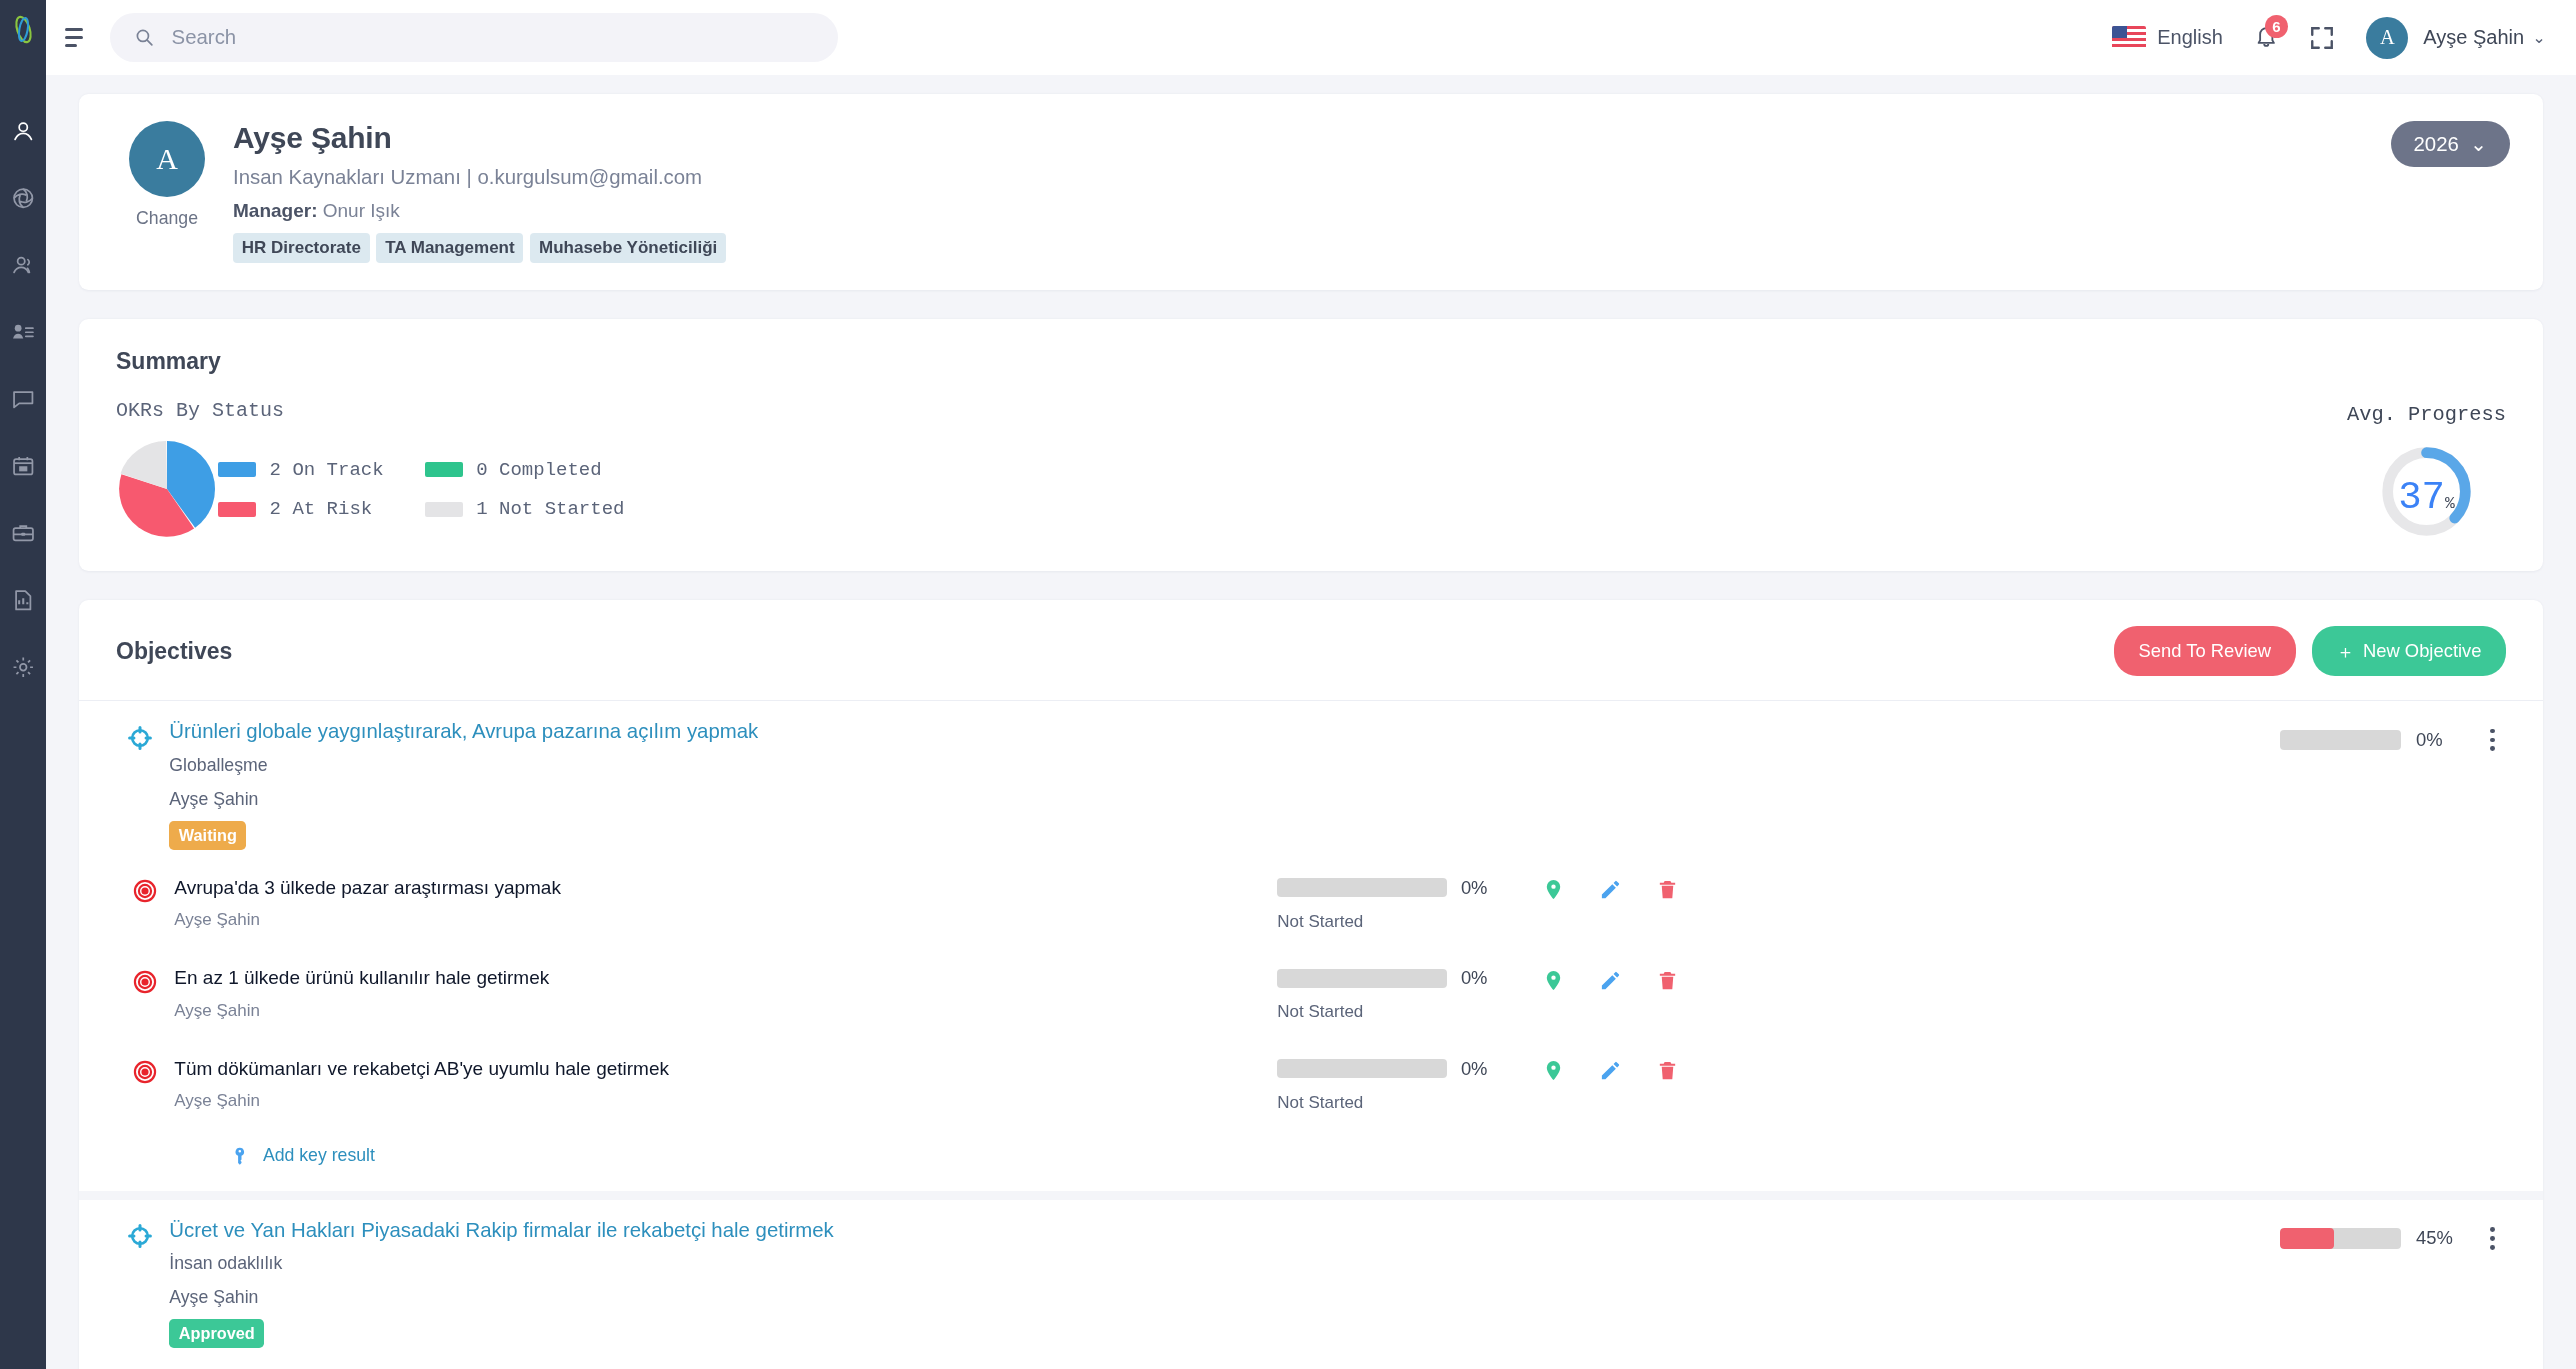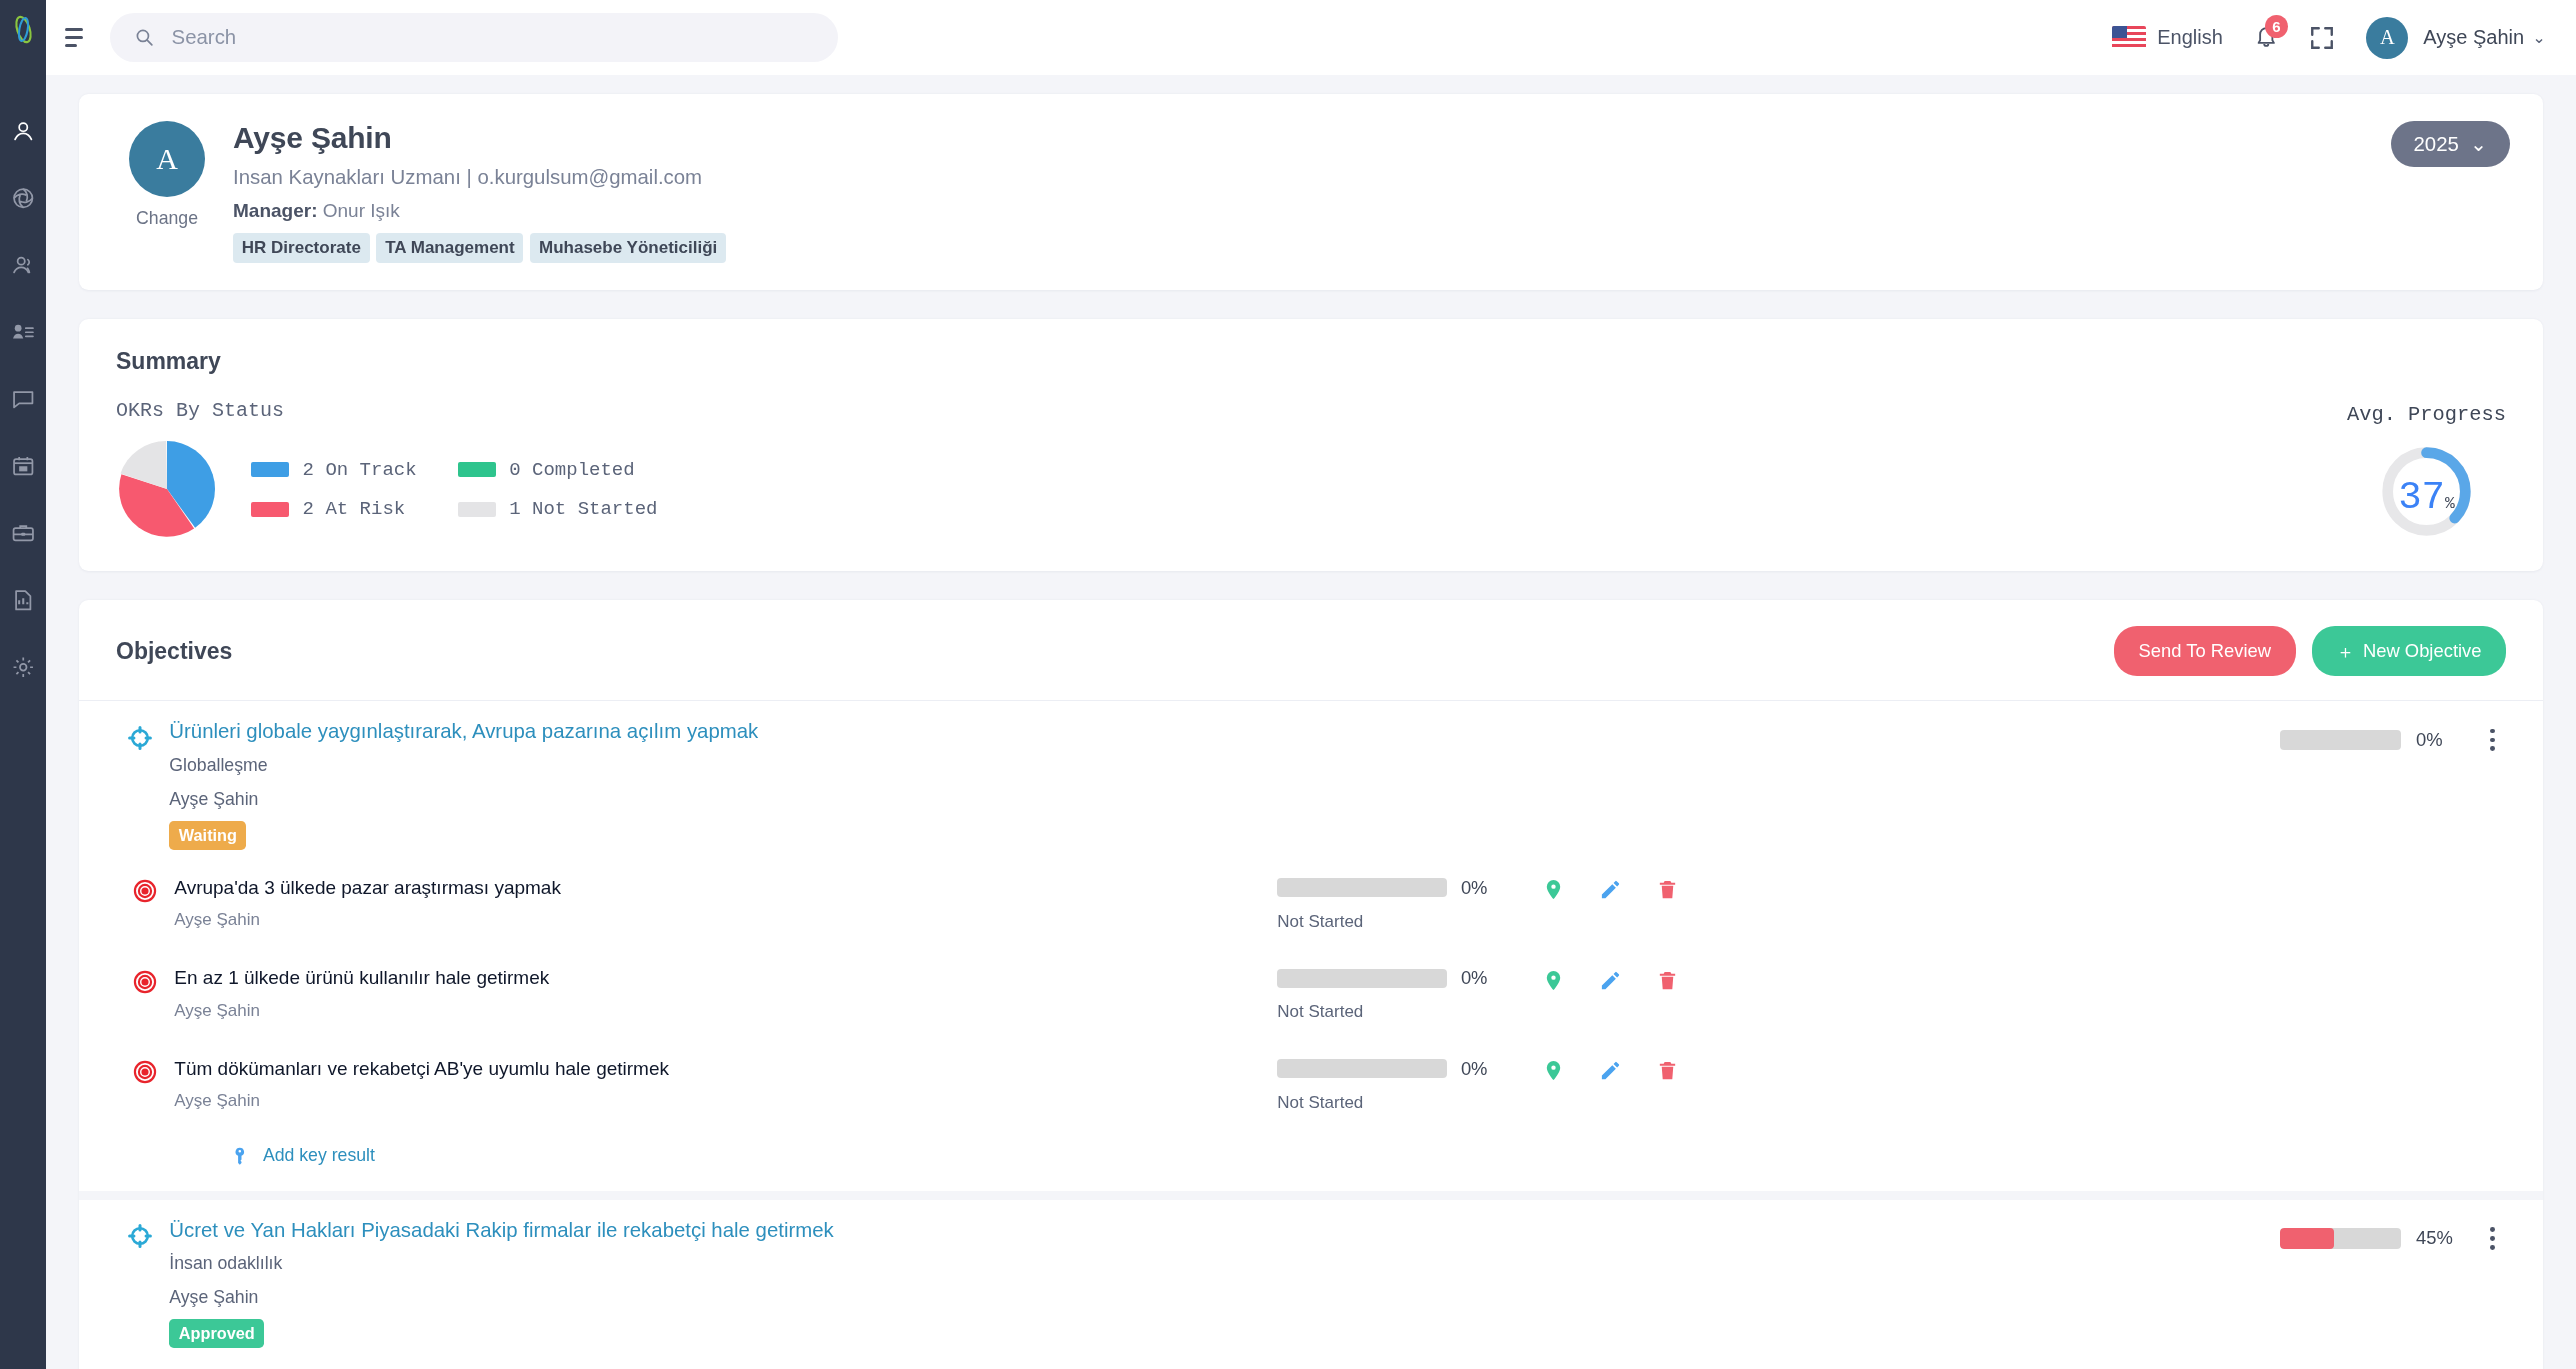--- a/index.html
+++ b/index.html
@@ -113,21 +113,21 @@
     padding: 11px 23px; display: flex; align-items: center; gap: 11px; cursor: pointer;
     align-self: flex-start; margin-left: auto;
   }
 
   
   .summary-card { padding: 29px 37px 31px 37px; margin-bottom: 29px; position: relative; }
   .section-title { font-size: 23px; font-weight: bold; color: #3f4757; }
   .summary-body { display: flex; align-items: flex-end; margin-top: 24.5px; font-family: Liberation Mono, monospace; }
   .okr-block { }
   .okr-label { font-size: 20px; color: #5b6479; }
-  .okr-row { display: flex; align-items: center; margin-top: 16.3px; gap: 33px; }
+  .okr-row { display: flex; align-items: center; margin-top: 16.3px; }
   .pie { width: 102px; height: 102px; flex: 0 0 102px; }
   .legend { display: grid; grid-template-columns: auto auto; column-gap: 41px; row-gap: 17.7px; }
   .legend-item { display: flex; align-items: center; gap: 13.6px; }
   .swatch { width: 38px; height: 15px; border-radius: 2px; flex: 0 0 38px; }
   .legend-text { font-size: 19px; color: #5b6479; white-space: nowrap; }
 
   .progress-block { margin-left: auto; display: flex; flex-direction: column; align-items: center; }
   .progress-label { font-size: 20.4px; color: #3f4757; }
   .ring-wrap { position: relative; width: 97px; height: 97px; margin-top: 17.7px; }
   .ring-center {
@@ -325,21 +325,21 @@
           <b>Manager:</b>
           <span>Onur Işık</span>
         </div>
         <div class="tag-row">
           <span class="tag">HR Directorate</span>
           <span class="tag">TA Management</span>
           <span class="tag">Muhasebe Yöneticiliği</span>
         </div>
       </div>
       <div class="year-chip">
-        <span>2025</span>
+        <span>2026</span>
         <span>⌄</span>
       </div>
     </div>
 
     <div class="card summary-card">
       <div class="section-title">Summary</div>
       <div class="summary-body">
         <div class="okr-block">
           <div class="okr-label">OKRs By Status</div>
           <div class="okr-row">

